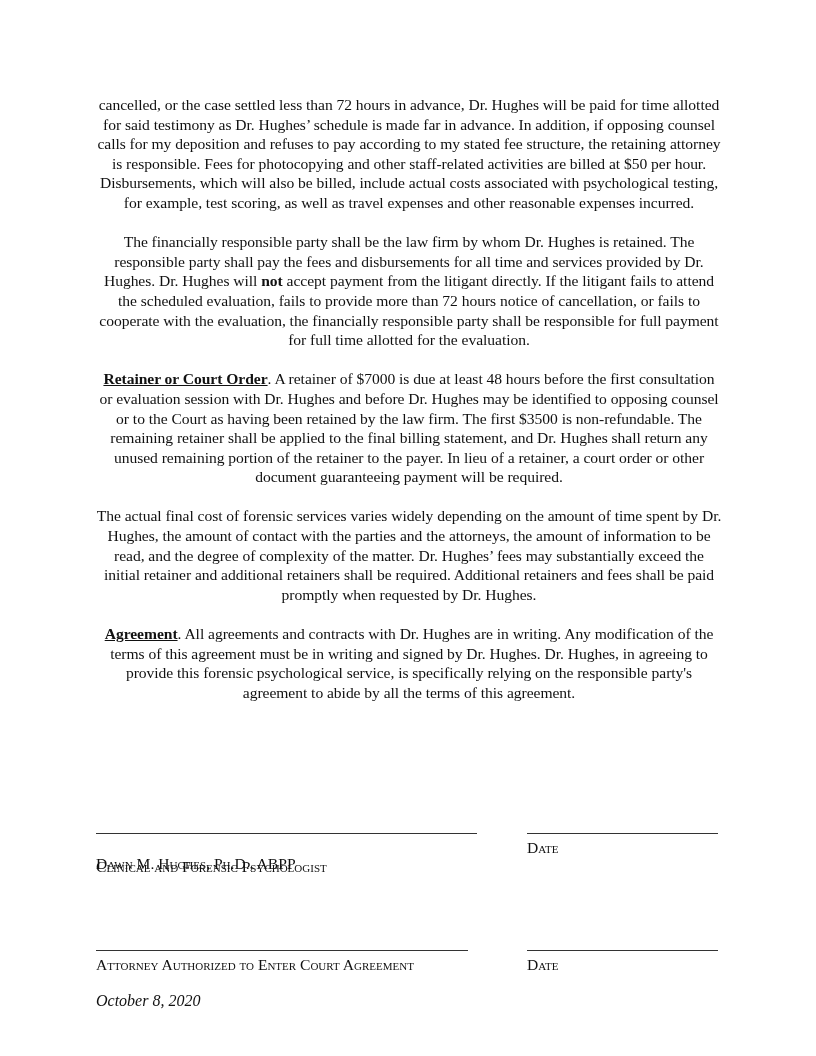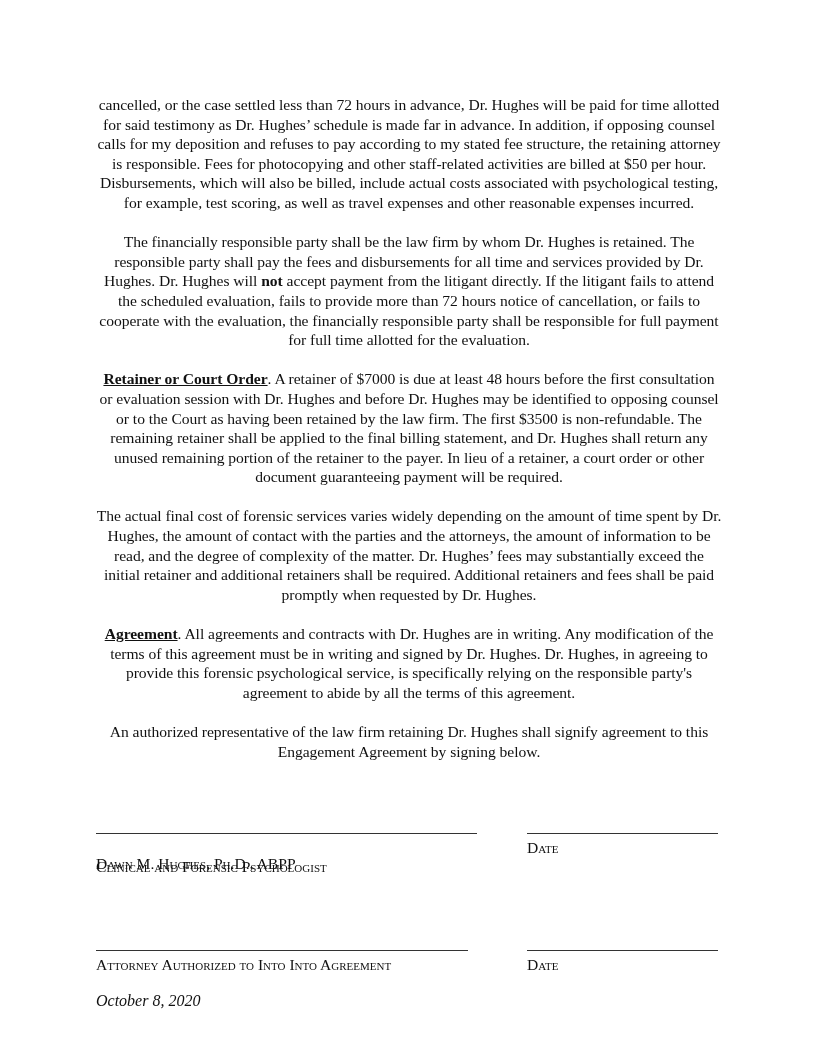--- a/index.html
+++ b/index.html
@@ -20,27 +20,26 @@
   <p class="para">cancelled, or the case settled less than 72 hours in advance, Dr. Hughes will be paid for time allotted for said testimony as Dr. Hughes’ schedule is made far in advance.  In addition, if opposing counsel calls for my deposition and refuses to pay according to my stated fee structure, the retaining attorney is responsible. Fees for photocopying and other staff-related activities are billed at $50 per hour. Disbursements, which will also be billed, include actual costs associated with psychological testing, for example, test scoring, as well as travel expenses and other reasonable expenses incurred.</p>
 
   <p class="para"><span>The financially responsible party shall be the law firm by whom Dr. Hughes is retained. The responsible party shall pay the fees and disbursements for all time and services provided by Dr. Hughes.  Dr. Hughes will </span><span class="bold">not</span><span> accept payment from the litigant directly. If the litigant fails to attend the scheduled evaluation, fails to provide more than 72 hours notice of cancellation, or fails to cooperate with the evaluation, the financially responsible party shall be responsible for full payment for full time allotted for the evaluation.</span></p>
 
   <p class="para"><span class="heading">Retainer or Court Order</span><span>.  A retainer of $7000 is due at least 48 hours before the first consultation or evaluation session with Dr. Hughes and before Dr. Hughes may be identified to opposing counsel or to the Court as having been retained by the law firm.  The first $3500 is non-refundable.  The remaining retainer shall be applied to the final billing statement, and Dr. Hughes shall return any unused remaining portion of the retainer to the payer.  In lieu of a retainer, a court order or other document guaranteeing payment will be required.</span></p>
 
   <p class="para">The actual final cost of forensic services varies widely depending on the amount of time spent by Dr. Hughes, the amount of contact with the parties and the attorneys, the amount of information to be read, and the degree of complexity of the matter.  Dr. Hughes’ fees may substantially exceed the initial retainer and additional retainers shall be required.  Additional retainers and fees shall be paid promptly when requested by Dr. Hughes.</p>
 
   <p class="para"><span class="heading">Agreement</span><span>.  All agreements and contracts with Dr. Hughes are in writing.  Any modification of the terms of this agreement must be in writing and signed by Dr. Hughes. Dr. Hughes, in agreeing to provide this forensic psychological service, is specifically relying on the responsible party's agreement to abide by all the terms of this agreement.</span></p>
 
-  <p class="para">An authorized representative of the law firm retaining Dr. Hughes shall signify agreement to this Engagement Agreement by signing below.</p>
 </div>
 
 <div class="sigline" style="left:96px; top:833px; width:381px;"></div>
 <div class="sigline" style="left:527px; top:833px; width:191px;"></div>
 <div class="sc" style="left:96px; top:838px;margin-top:16px;">Dawn M. Hughes, Ph.D., ABPP</div>
 <div class="sc" style="left:96px; top:857px;">Clinical and Forensic Psychologist</div>
 <div class="sc" style="left:527px; top:838px;">Date</div>
 
 <div class="sigline" style="left:96px; top:950px; width:372px;"></div>
 <div class="sigline" style="left:527px; top:950px; width:191px;"></div>
-<div class="sc" style="left:96px; top:955px;">Attorney Authorized to Into Into Agreement</div>
+<div class="sc" style="left:96px; top:955px;">Attorney Authorized to Enter Court Agreement</div>
 <div class="sc" style="left:527px; top:955px;">Date</div>
 
 <div class="footer">October 8, 2020</div>
 
 </body></html>

